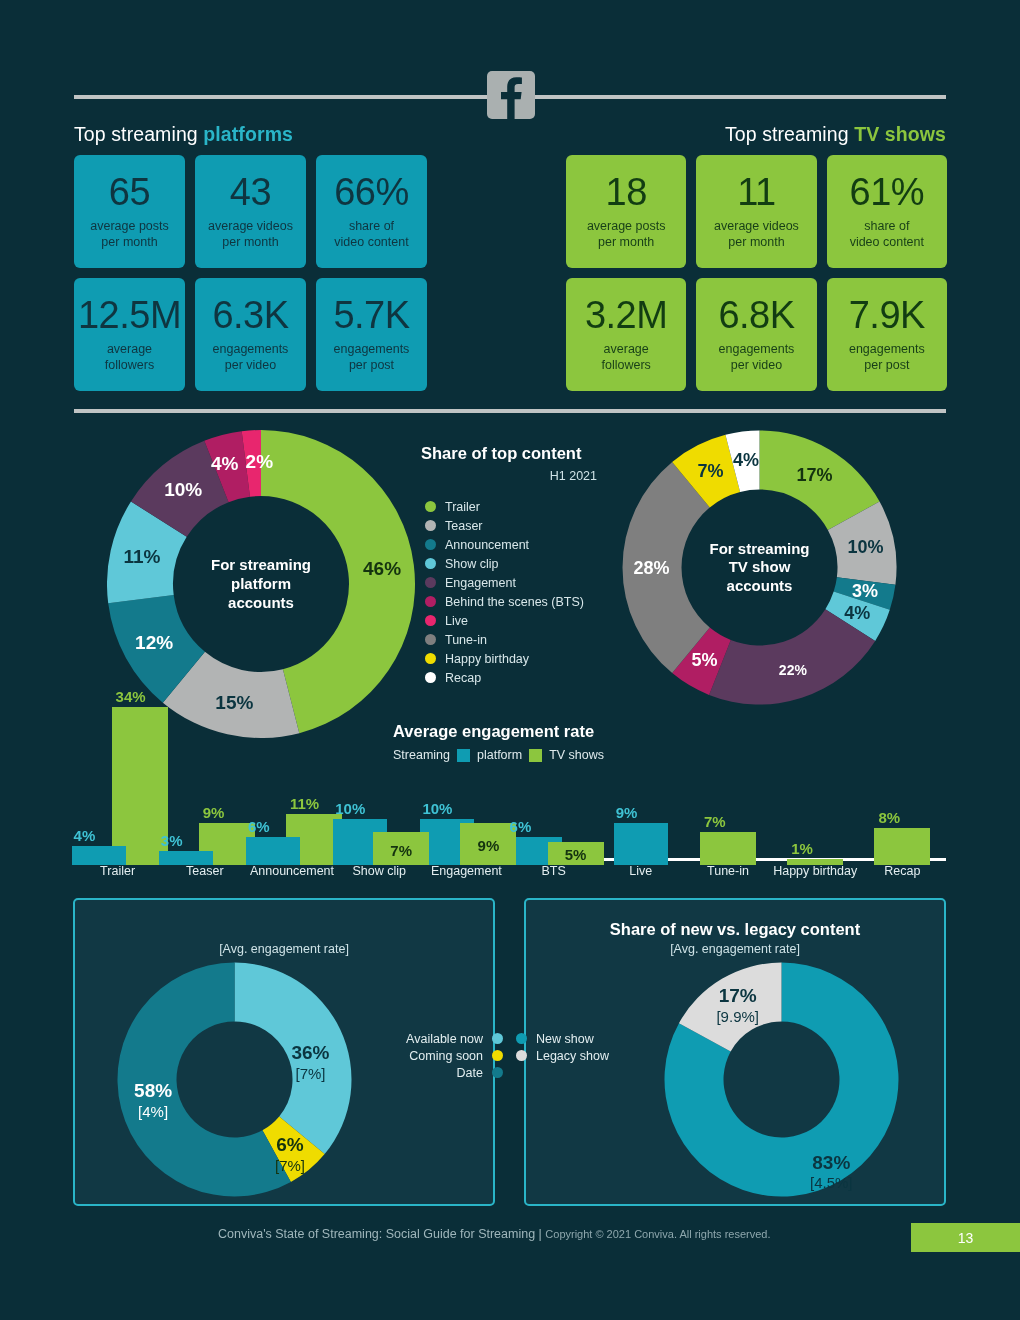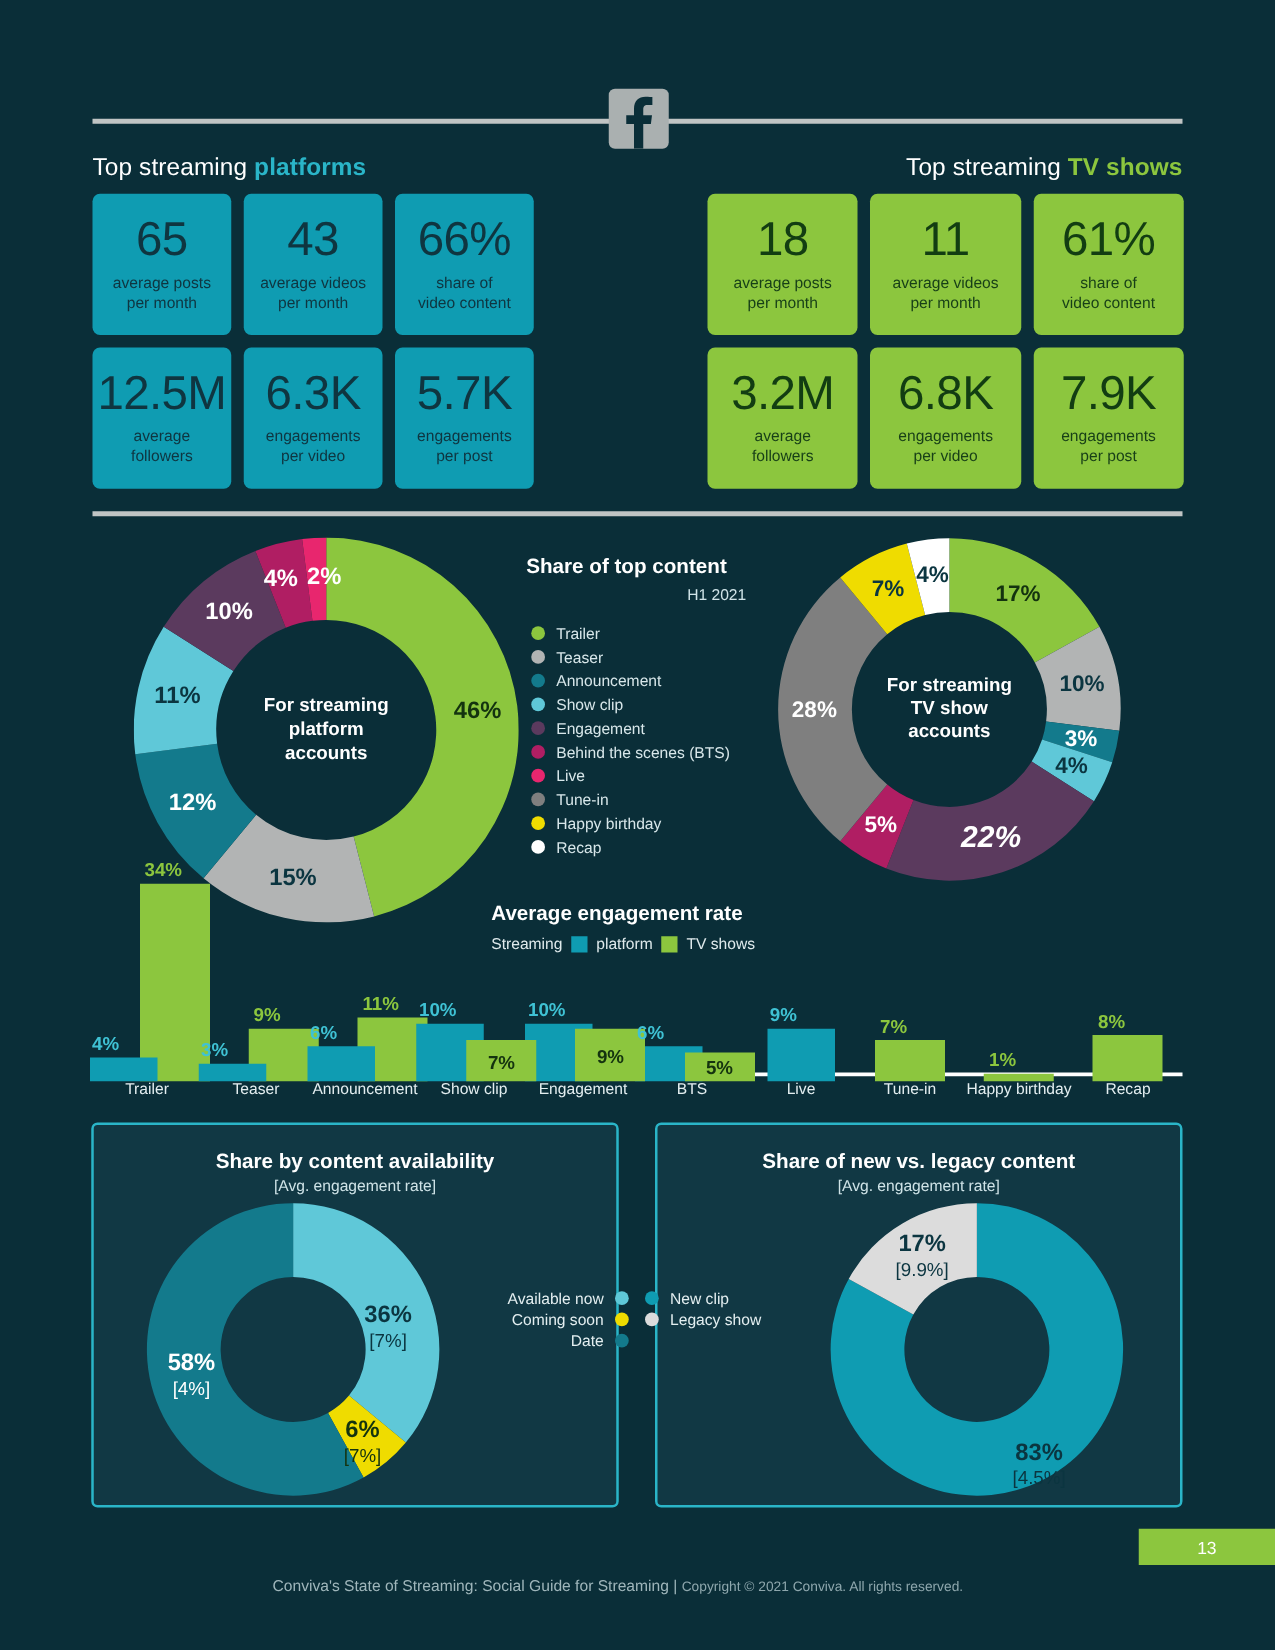--- a/index.html
+++ b/index.html
@@ -99,21 +99,21 @@
   #donut-c svg, #donut-d svg { display:block; width:100%; height:100%; }
 
   .plegend { position:absolute; font-size:12.5px; color:#e3eef0; }
   .plegend .row { display:flex; align-items:center; height:17px; }
   .plegend .dot { width:11px; height:11px; border-radius:50%; flex:0 0 auto; }
   #lg-left  { right:-10px; top:130px; }
   #lg-left .row { justify-content:flex-end; }
   #lg-left .nm { margin-right:9px; white-space:nowrap; }
   #lg-right { left:-10px; top:130px; }
   #lg-right .nm { margin-left:9px; white-space:nowrap; }
-  #foot-text { position:absolute; left:218px; top:1227px; font-size:12.5px; color:#9fb6bb; white-space:nowrap;margin-top:35px; }
+  #foot-text { position:absolute; left:218px; top:1227px; font-size:12.5px; color:#9fb6bb; white-space:nowrap; }
   #foot-text .copy { font-size:11px; color:#8ea7ad; }
   #pagebadge {
     position:absolute; left:911px; top:1223px; width:109px; height:29px;
     background:#8cc63e; color:#ffffff; font-size:14px;
     display:flex; align-items:center; justify-content:center;
   }
 </style>
 </head>
 <body>
 
@@ -263,21 +263,21 @@
         <path d="M 253.17292579377607 210.90827091212253 A 137 137 0 0 1 87.06693628219915 264.87937856669043 L 108.78628489059514 210.02256589928362 A 78 78 0 0 0 203.35757818915718 179.29449000836172 Z" fill="#5b3a5e"></path>
         <path d="M 87.06693628219915 264.87937856669043 A 137 137 0 0 1 50.17291340442955 243.06031426028318 L 87.78092879960224 197.60003293651158 A 78 78 0 0 0 108.78628489059514 210.02256589928362 Z" fill="#b01e63"></path>
         <path d="M 50.17291340442955 243.06031426028318 A 137 137 0 0 1 50.172913404429536 31.93968573971685 L 87.78092879960221 77.39996706348843 A 78 78 0 0 0 87.78092879960224 197.60003293651158 Z" fill="#7f7f7f"></path>
         <path d="M 50.172913404429536 31.93968573971685 A 137 137 0 0 1 103.42948545841494 4.804106925377539 L 118.10218880114135 61.95051343196677 A 78 78 0 0 0 87.78092879960221 77.39996706348843 Z" fill="#efdc00"></path>
         <path d="M 103.42948545841494 4.804106925377539 A 137 137 0 0 1 137.49999999999997 0.5 L 137.49999999999997 59.5 A 78 78 0 0 0 118.10218880114135 61.95051343196677 Z" fill="#ffffff"></path>
       </svg>
       <div class="slice-lbl" style="position: absolute; transform: translate(-50%, -50%); white-space: nowrap; text-align: center; line-height: 1.15; left: 192.476px; top: 44.5399px; color: rgb(20, 51, 15); font-size: 18px;">17%</div>
       <div class="slice-lbl" style="position: absolute; transform: translate(-50%, -50%); white-space: nowrap; text-align: center; line-height: 1.15; left: 243.587px; top: 117.263px; color: rgb(11, 53, 64); font-size: 18px;">10%</div>
       <div class="slice-lbl" style="position: absolute; transform: translate(-50%, -50%); white-space: nowrap; text-align: center; line-height: 1.15; left: 242.899px; top: 161.059px; color: rgb(255, 255, 255); font-size: 18px;">3%</div>
       <div class="slice-lbl" style="position: absolute; transform: translate(-50%, -50%); white-space: nowrap; text-align: center; line-height: 1.15; left: 235.221px; top: 183.484px; color: rgb(11, 53, 64); font-size: 18px;">4%</div>
-      <div class="slice-lbl" style="position: absolute; transform: translate(-50%, -50%); white-space: nowrap; text-align: center; line-height: 1.15; left: 170.874px; top: 240.214px; color: rgb(255, 255, 255); font-size: 24px; font-style: italic;">22%</div>
+      <div class="slice-lbl" style="position: absolute; transform: translate(-50%, -50%); white-space: nowrap; text-align: center; line-height: 1.15; left: 170.874px; top: 240.214px; color: rgb(255, 255, 255); font-size: 14px;">22%</div>
       <div class="slice-lbl" style="position: absolute; transform: translate(-50%, -50%); white-space: nowrap; text-align: center; line-height: 1.15; left: 82.5235px; top: 230.46px; color: rgb(255, 255, 255); font-size: 18px;">5%</div>
       <div class="slice-lbl" style="position: absolute; transform: translate(-50%, -50%); white-space: nowrap; text-align: right; line-height: 1.15; left: 29.5px; top: 137.5px; color: rgb(255, 255, 255); font-size: 18px;">28%</div>
       <div class="slice-lbl" style="position: absolute; transform: translate(-50%, -50%); white-space: nowrap; text-align: center; line-height: 1.15; left: 88.469px; top: 41.2713px; color: rgb(11, 53, 64); font-size: 18px;">7%</div>
       <div class="slice-lbl" style="position: absolute; transform: translate(-50%, -50%); white-space: nowrap; text-align: center; line-height: 1.15; left: 123.964px; top: 30.3516px; color: rgb(11, 53, 64); font-size: 18px;">4%</div>
       <div class="donut-center">For streaming<br>TV show<br>accounts</div>
     </div>
 
   <div id="bar-title">Average engagement rate</div>
   <div id="bar-legend">
     <span>Streaming</span>
@@ -349,21 +349,20 @@
       <div class="xlab" style="left: 305.2px;">Show clip</div>
       <div class="xlab" style="left: 392.4px;">Engagement</div>
       <div class="xlab" style="left: 479.6px;">BTS</div>
       <div class="xlab" style="left: 566.8px;">Live</div>
       <div class="xlab" style="left: 654px;">Tune-in</div>
       <div class="xlab" style="left: 741.2px;">Happy birthday</div>
       <div class="xlab" style="left: 828.4px;">Recap</div>
     </div>
 
   <div class="panel" id="panel-left">
-    <div class="panel-title">Share by content availability</div>
     <div class="panel-sub">[Avg. engagement rate]</div>
     <div id="donut-c">
         <svg viewBox="0 0 235 235">
           <path d="M 117.50000000000001 0.5 A 117 117 0 0 1 207.65004940476734 192.07860680059667 L 162.18976808099578 154.470591405424 A 58 58 0 0 0 117.5 59.5 Z" fill="#5fc8d8"></path>
           <path d="M 207.65004940476734 192.07860680059667 A 117 117 0 0 1 173.86517986990071 220.02788156513202 L 145.4417130978995 168.32578744254408 A 58 58 0 0 0 162.18976808099578 154.470591405424 Z" fill="#efdc00"></path>
           <path d="M 173.86517986990071 220.02788156513202 A 117 117 0 1 1 117.49999999999997 0.5 L 117.49999999999999 59.5 A 58 58 0 1 0 145.4417130978995 168.32578744254408 Z" fill="#137a8c"></path>
         </svg>
         <div class="slice-lbl" style="position: absolute; transform: translate(-50%, -50%); white-space: nowrap; text-align: center; line-height: 1.15; left: 193.505px; top: 100px; color: rgb(11, 53, 64); font-size: 19px;">36%<div style="font-size: 15px; font-weight: 400; margin-top: 1px;">[7%]</div></div>
         <div class="slice-lbl" style="position: absolute; transform: translate(-50%, -50%); white-space: nowrap; text-align: center; line-height: 1.15; left: 173.044px; top: 192.223px; color: rgb(20, 51, 15); font-size: 19px;">6%<div style="font-size: 15px; font-weight: 400; margin-top: 1px;">[7%]</div></div>
         <div class="slice-lbl" style="position: absolute; transform: translate(-50%, -50%); white-space: nowrap; text-align: center; line-height: 1.15; left: 36.139px; top: 138.39px; color: rgb(255, 255, 255); font-size: 19px;">58%<div style="font-size: 15px; font-weight: 400; margin-top: 1px;">[4%]</div></div>
@@ -391,21 +390,21 @@
         <svg viewBox="0 0 235 235">
           <path d="M 117.50000000000001 0.5 A 117 117 0 1 1 14.97211843486798 61.1348201300993 L 66.67421255745592 89.5582869021005 A 58 58 0 1 0 117.5 59.5 Z" fill="#0f9cb2"></path>
           <path d="M 14.97211843486798 61.1348201300993 A 117 117 0 0 1 117.49999999999997 0.5 L 117.49999999999999 59.5 A 58 58 0 0 0 66.67421255745592 89.5582869021005 Z" fill="#dcdcdc"></path>
         </svg>
         <div class="slice-lbl" style="position: absolute; transform: translate(-50%, -50%); white-space: nowrap; text-align: center; line-height: 1.15; left: 167.278px; top: 209.524px; color: rgb(11, 53, 64); font-size: 19px;">83%<div style="font-size: 15px; font-weight: 400; margin-top: 1px;">[4.5%]</div></div>
         <div class="slice-lbl" style="position: absolute; transform: translate(-50%, -50%); white-space: nowrap; text-align: center; line-height: 1.15; left: 73.7224px; top: 43.4762px; color: rgb(11, 53, 64); font-size: 19px;">17%<div style="font-size: 15px; font-weight: 400; margin-top: 1px;">[9.9%]</div></div>
       </div>
     <div class="plegend" id="lg-right">
         <div class="row">
           <span class="dot" style="background: rgb(15, 156, 178);"></span>
-          <span class="nm">New clip</span>
+          <span class="nm">New show</span>
         </div>
         <div class="row">
           <span class="dot" style="background: rgb(220, 220, 220);"></span>
           <span class="nm">Legacy show</span>
         </div>
       </div>
   </div>
 
   <div id="foot-text">
     <span>Conviva's State of Streaming: Social Guide for Streaming |</span>

